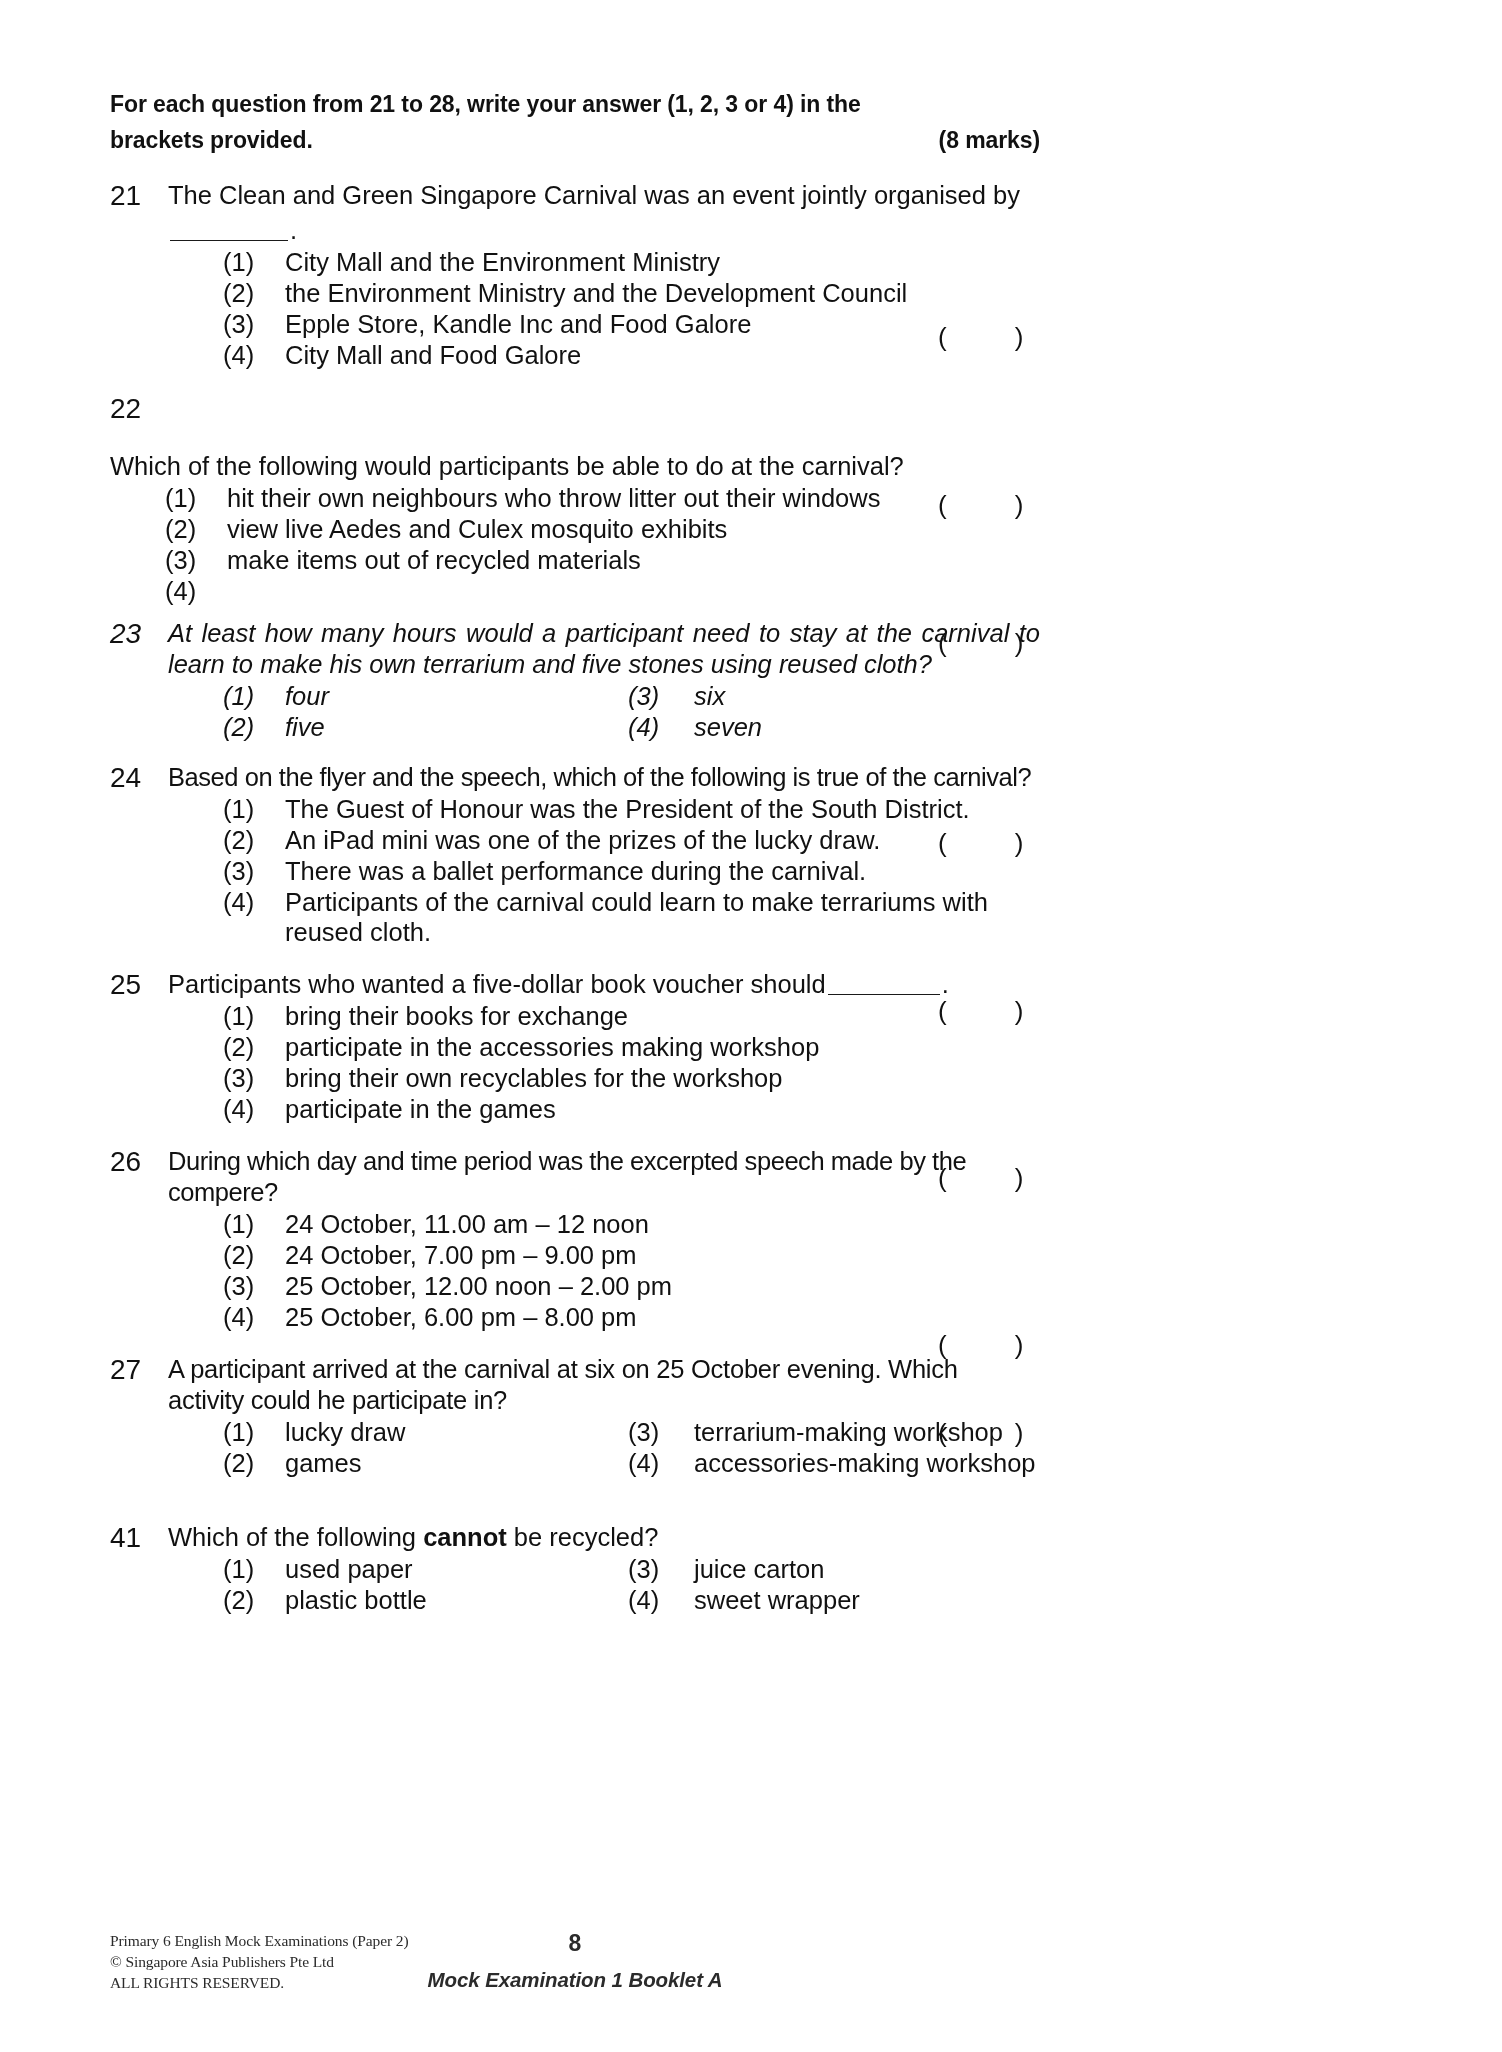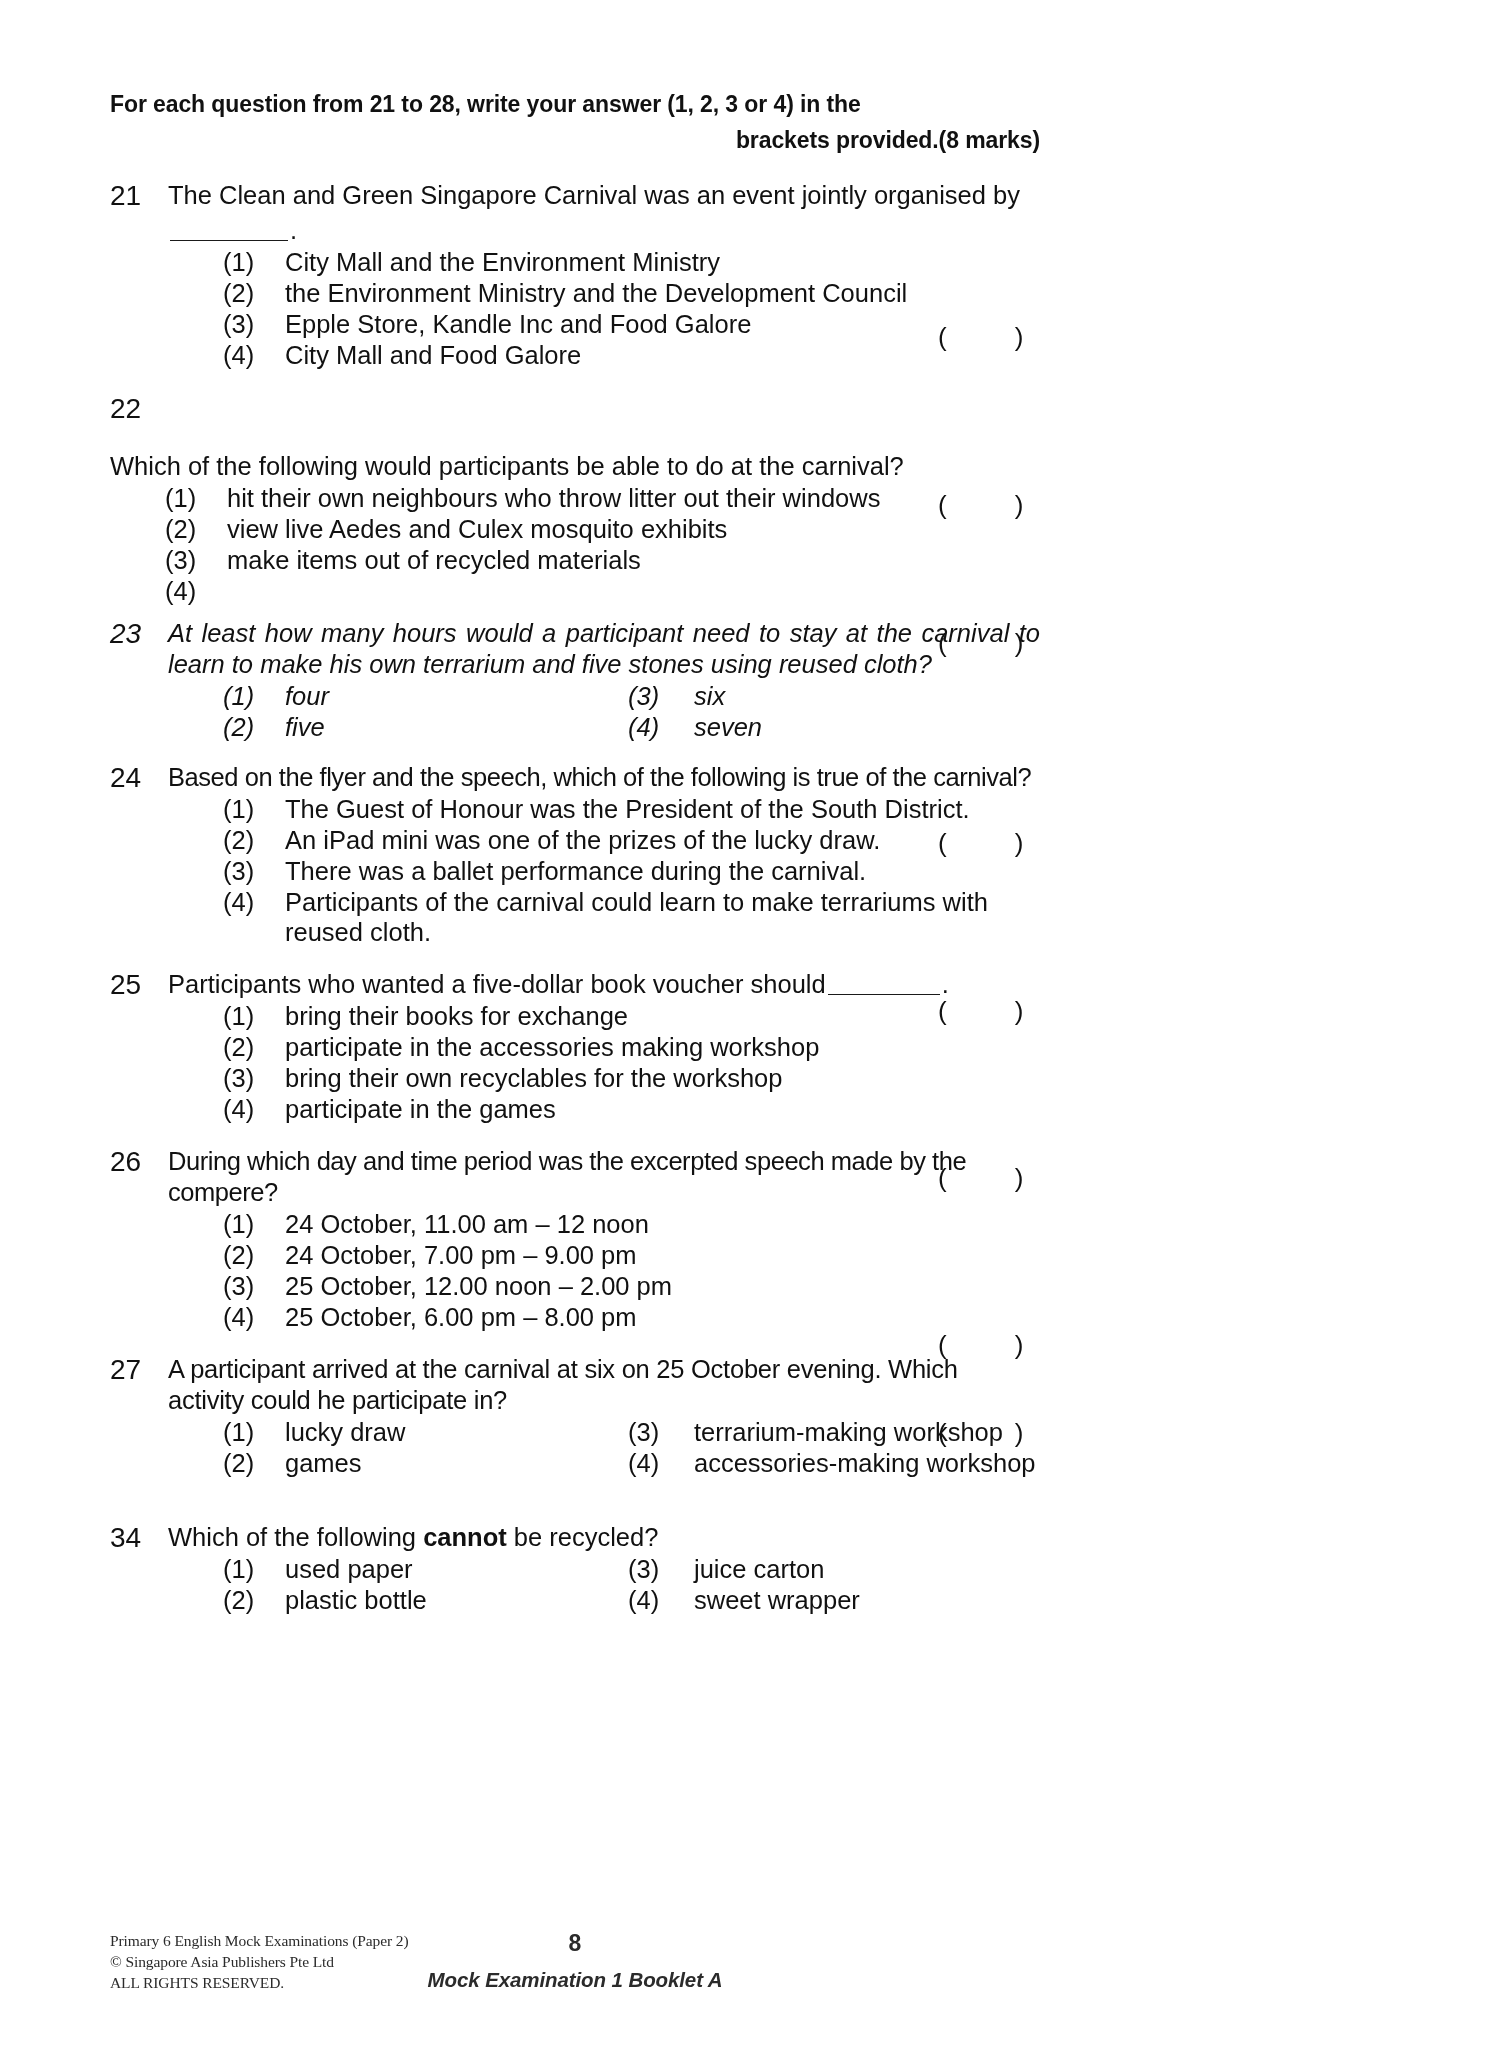--- a/index.html
+++ b/index.html
@@ -33,21 +33,21 @@
   .instruction {
     font-weight: bold;
     font-size: 23px;
     line-height: 36px;
     letter-spacing: -0.1px;
     margin-bottom: 16px;
   }
   .instruction .line1 { display: block; }
   .instruction .line2 {
     display: flex;
-    justify-content: flex-end;
+    justify-content: space-between;
     align-items: baseline;
   }
   .marks { white-space: nowrap; }
 
   
   .q {
     display: flex;
     margin-top: 16px;
   }
   .q-num {
@@ -362,21 +362,21 @@
             <span class="col-b">
               <span class="opt-key">(4)</span>
               <span class="opt-text">accessories-making workshop</span>
             </span>
           </div>
         </div>
       </div>
     </div>
 
     <div class="q" style="margin-top:44px;">
-      <div class="q-num">34</div>
+      <div class="q-num">41</div>
       <div class="q-body">
         <div class="q-stem">
           <span>Which of the following </span><b class="strong">cannot</b><span> be recycled?</span>
         </div>
         <div class="opts-2col">
           <div class="opt-row2">
             <span class="col-a">
               <span class="opt-key">(1)</span>
               <span class="opt-text">used paper</span>
             </span>

